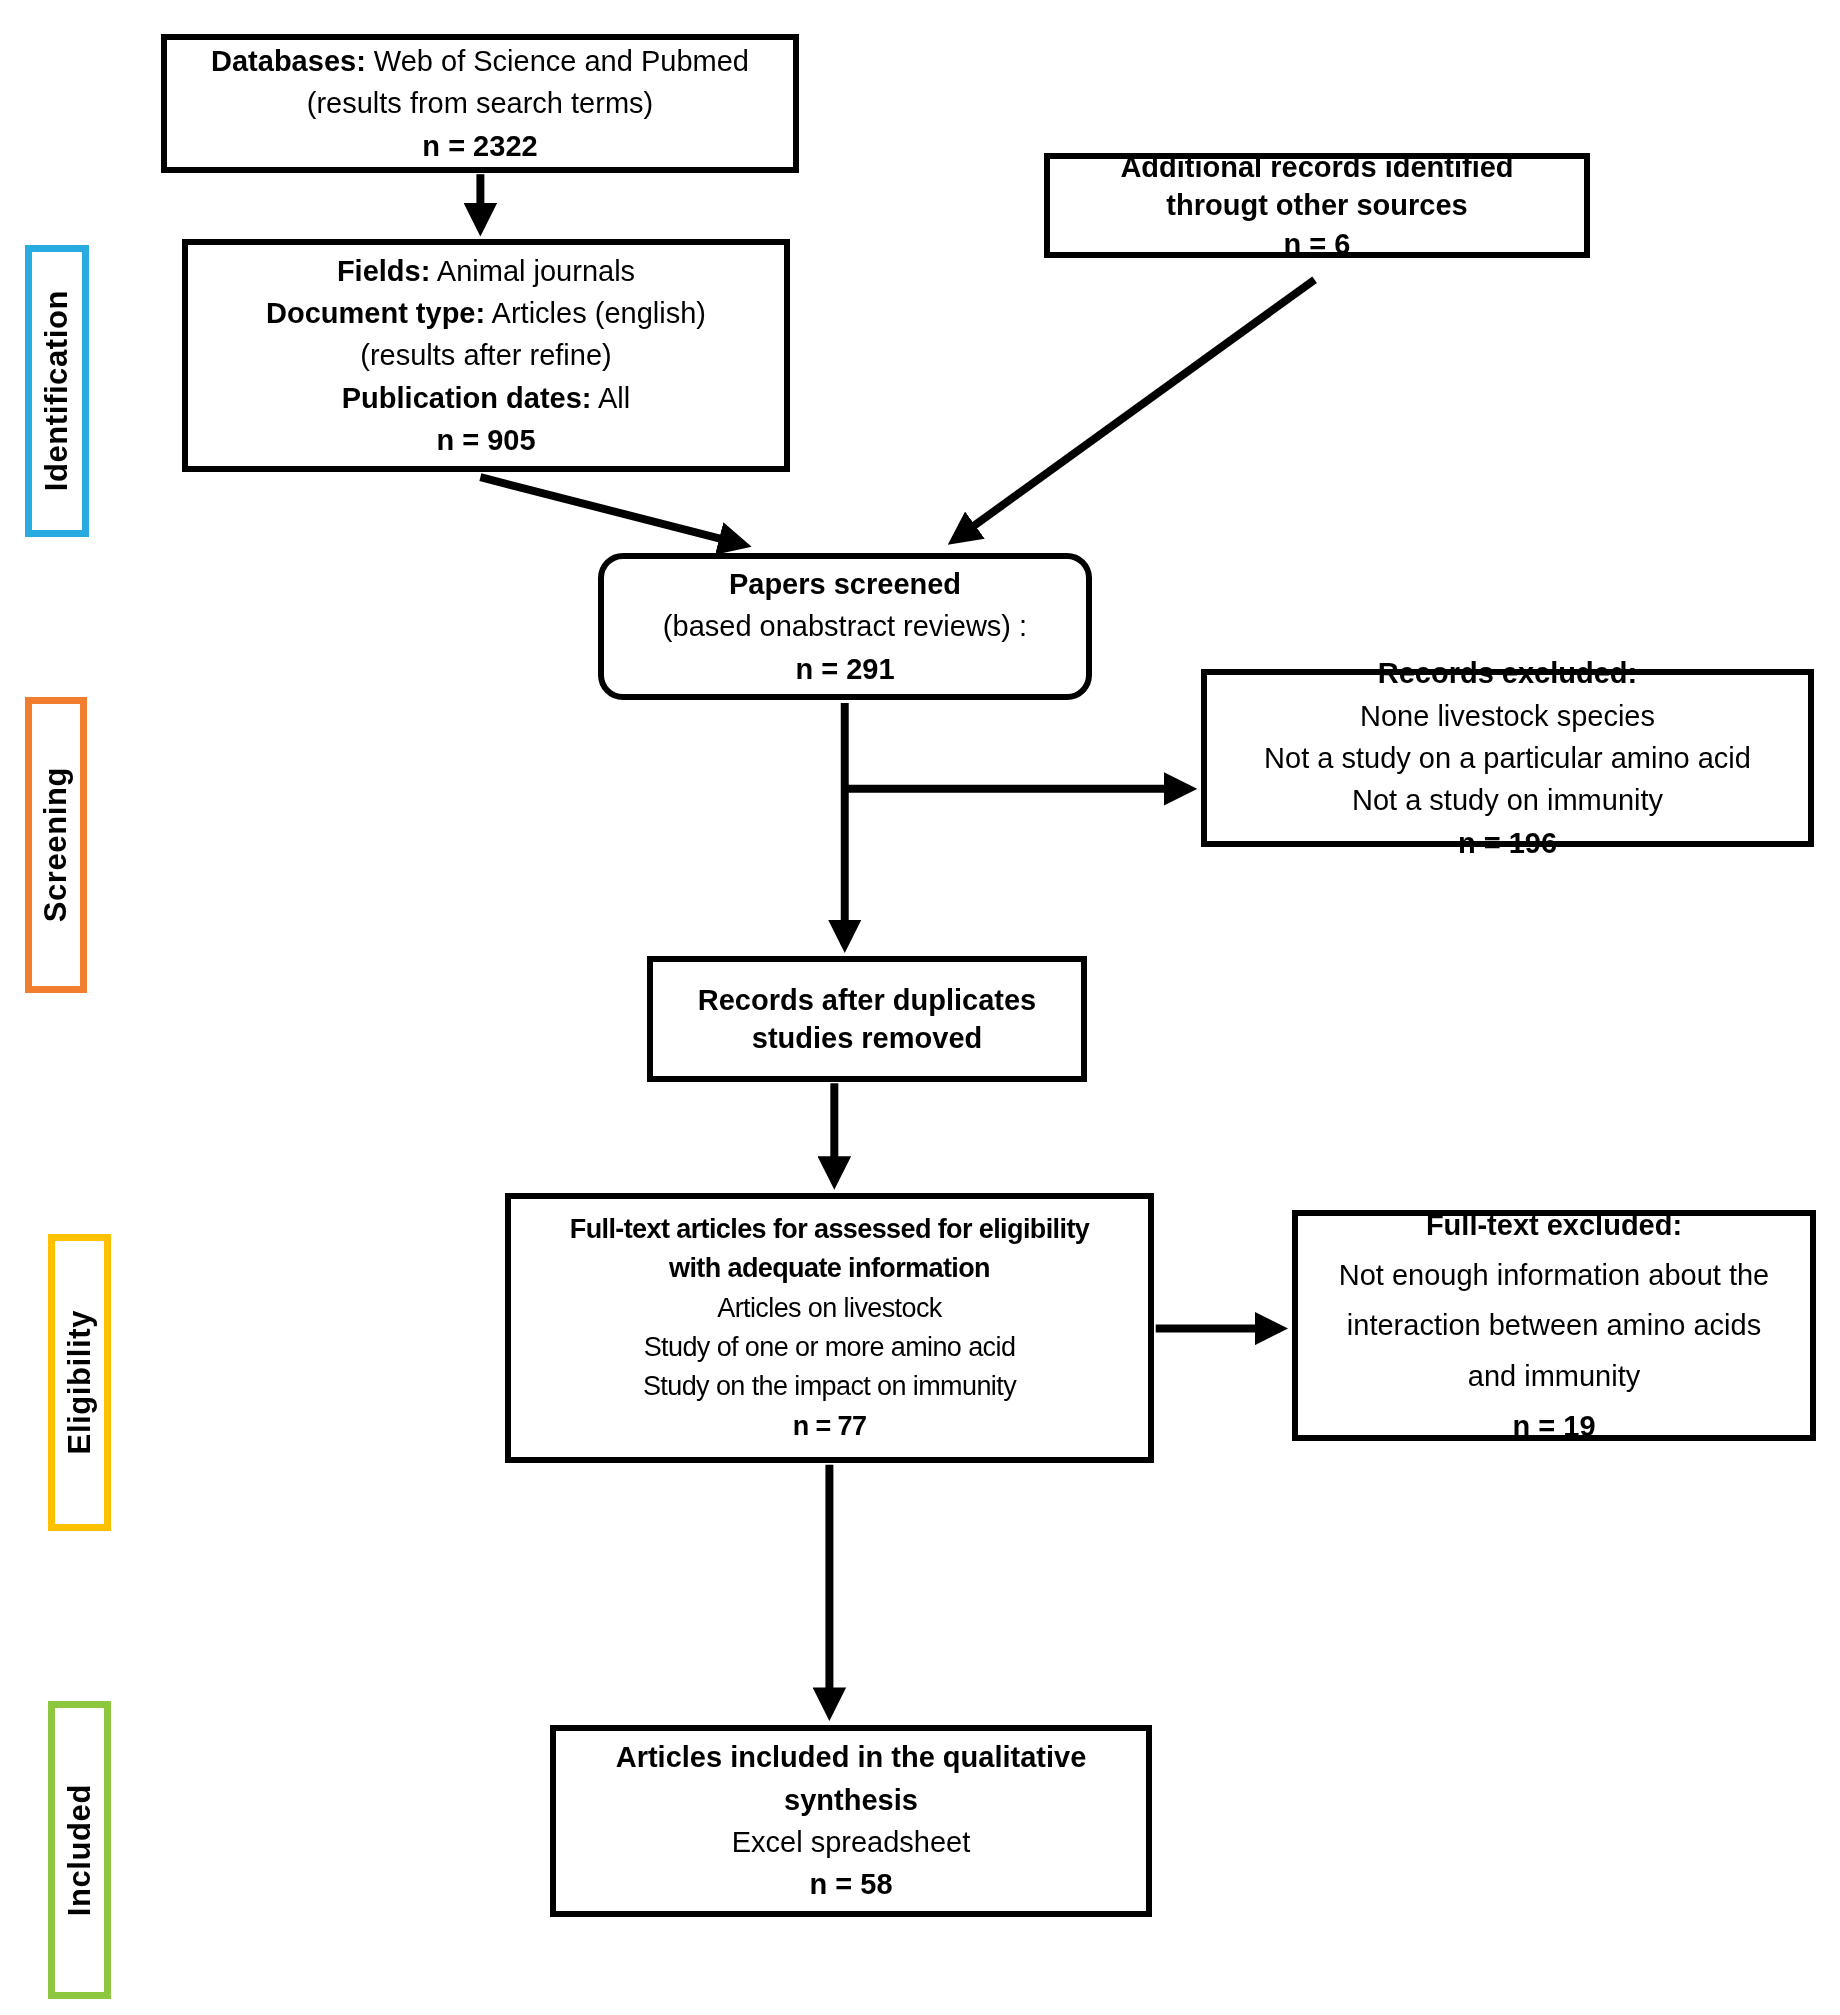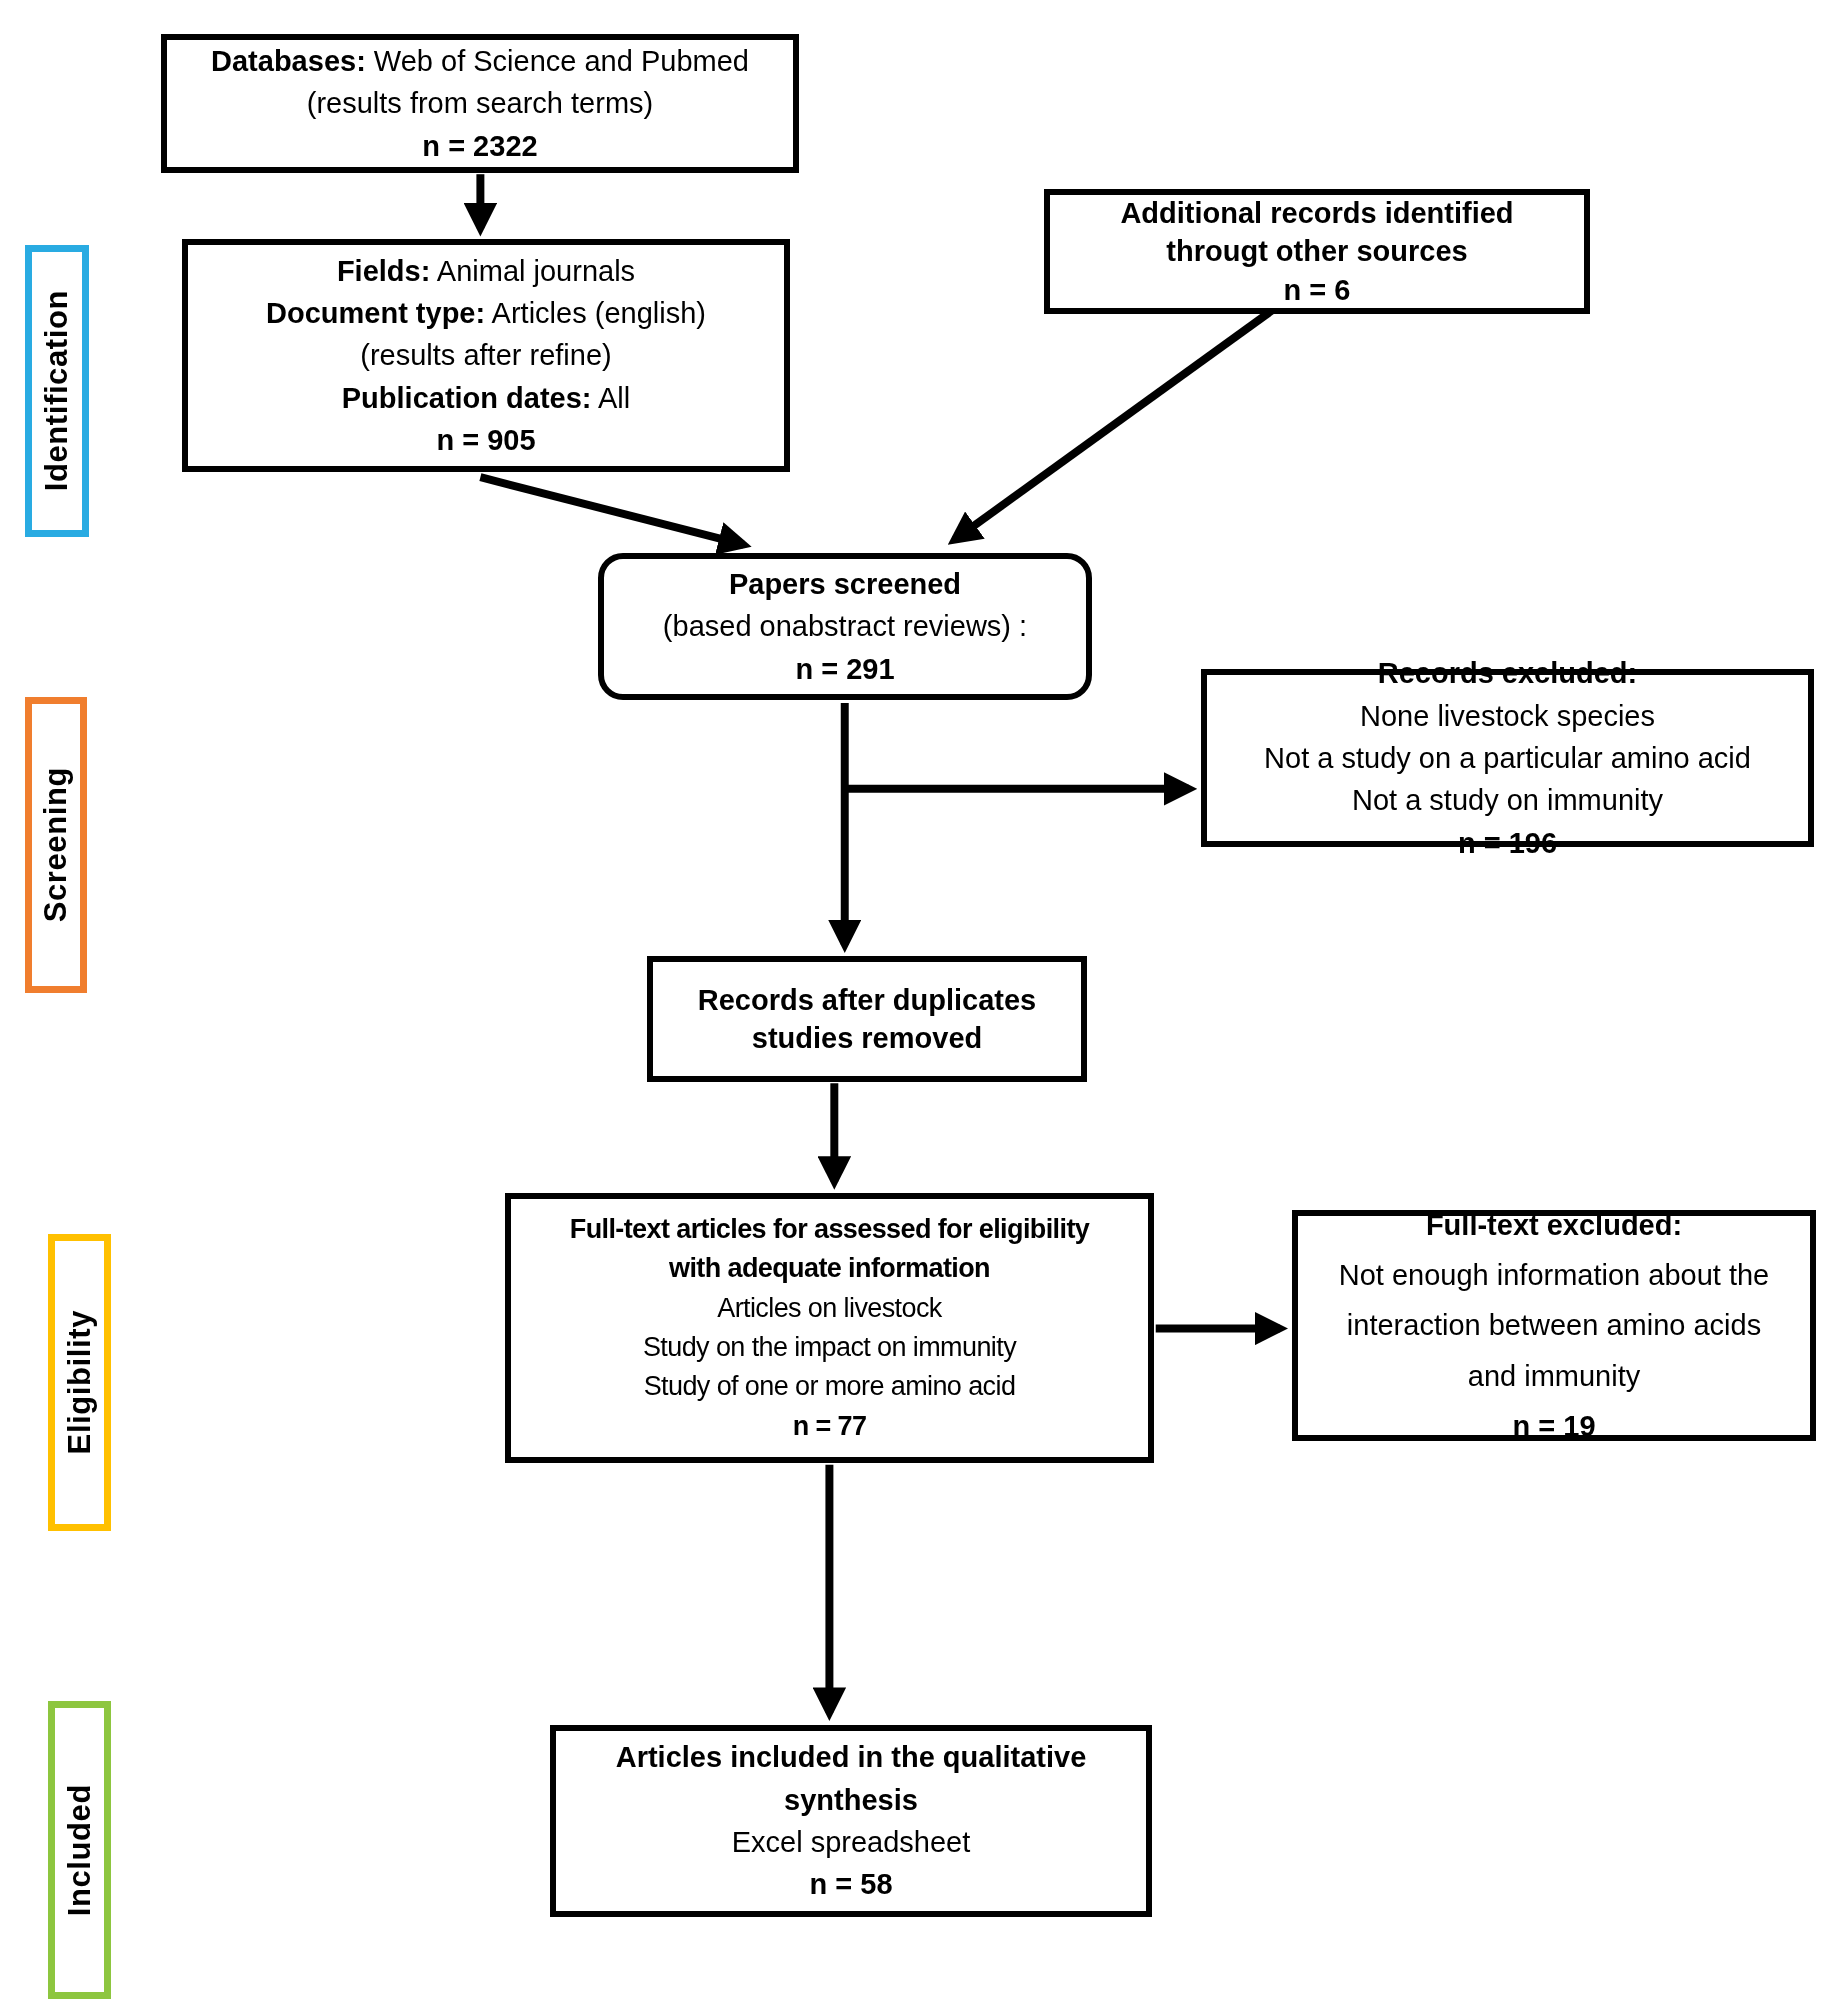--- a/index.html
+++ b/index.html
@@ -23,21 +23,21 @@
     display:flex; align-items:center; justify-content:center;
   }
   .stage .vtext {
     writing-mode:vertical-rl; transform:rotate(180deg);
     font-weight:bold; font-size:31px; letter-spacing:0.6px; white-space:nowrap;
   }
 
   
   #box-databases          { left:161px;  top:34px;   width:638px; height:139px; }
   #box-refine             { left:182px;  top:239px;  width:608px;  height:233px; }
-  #box-additional         { left:1044px; top:153px;  width:546px;  height:125px; line-height:1.32;margin-top:36px; }
+  #box-additional         { left:1044px; top:153px;  width:546px;  height:105px; line-height:1.32; }
   #box-screened           { left:598px;  top:553px;  width:494px;  height:147px;border-radius:25px; }
   #box-records-excluded   { left:1201px; top:669px; width:613px; height:178px; }
   #box-duplicates         { left:647px; top:956px; width:440px;  height:126px; line-height:1.32; }
   #box-fulltext           { left:505px;  top:1193px; width:649px; height:270px; font-size:27px; letter-spacing:-0.6px; }
   #box-fulltext-excluded  { left:1292px; top:1210px; width:524px;  height:231px;gap:8px; }
   #box-included-articles  { left:550px;  top:1725px; width:602px;  height:192px; }
 
   
   #stage-identification { left:24.5px; top:245px;  width:64px; height:292px; }
   #stage-screening      { left:24.5px; top:697px; width:62px; height:296px; }
@@ -116,22 +116,22 @@
 
   <div class="fbox" id="box-duplicates">
     <div class="line b">Records after duplicates</div>
     <div class="line b">studies removed</div>
   </div>
 
   <div class="fbox" id="box-fulltext">
     <div class="line b">Full-text articles for assessed for eligibility</div>
     <div class="line b">with adequate information</div>
     <div class="line">Articles on livestock</div>
+    <div class="line">Study of one or more amino acid</div>
     <div class="line">Study on the impact on immunity</div>
-    <div class="line">Study of one or more amino acid</div>
     <div class="line b">n = 77</div>
   </div>
 
   <div class="fbox" id="box-fulltext-excluded">
     <div class="line b">Full-text excluded:</div>
     <div class="line">Not enough information about the</div>
     <div class="line">interaction between amino acids</div>
     <div class="line">and immunity</div>
     <div class="line b">n = 19</div>
   </div>

